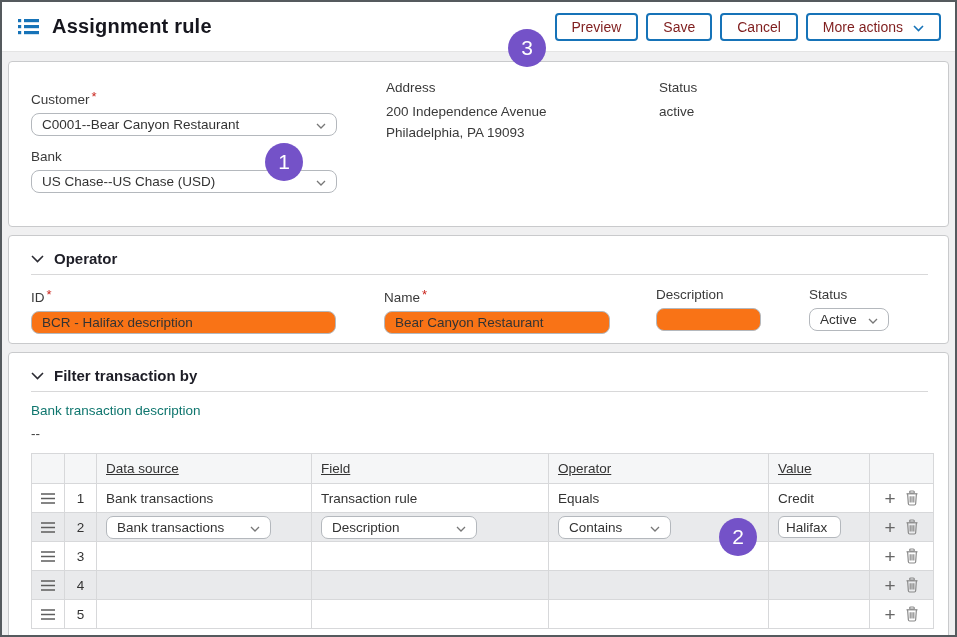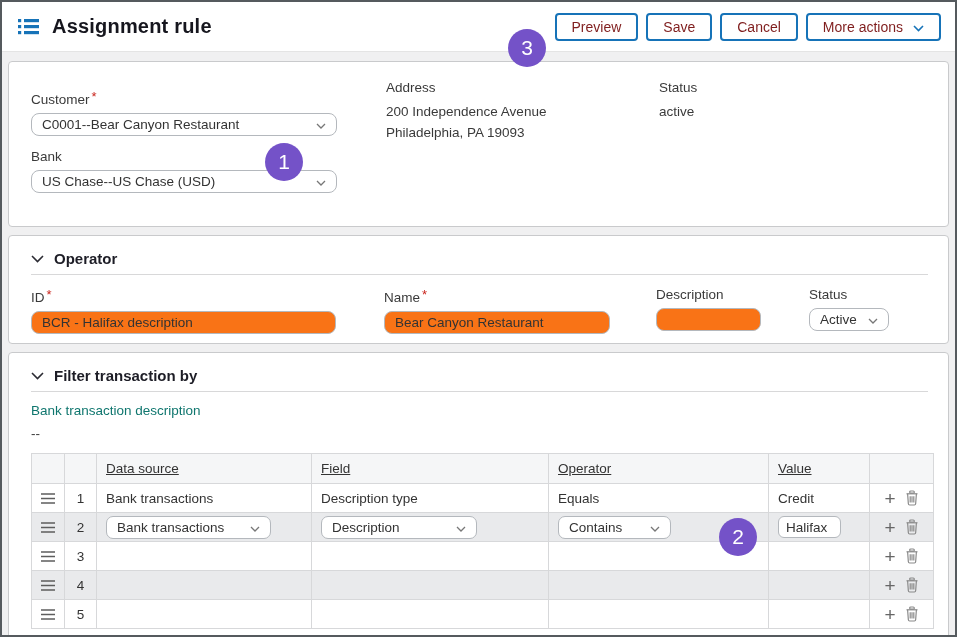--- a/index.html
+++ b/index.html
@@ -243,21 +243,21 @@
                 <svg width="16" height="13" viewBox="0 0 16 13">
                   <g stroke="#5d5d5d" stroke-width="1.5">
                     <line x1="1" y1="2" x2="15" y2="2"></line>
                     <line x1="1" y1="6.5" x2="15" y2="6.5"></line>
                     <line x1="1" y1="11" x2="15" y2="11"></line>
                   </g>
                 </svg>
               </span></td>
           <td class="c-num">1</td>
           <td>Bank transactions</td>
-          <td>Description type</td>
+          <td>Transaction rule</td>
           <td>Equals</td>
           <td>Credit</td>
           <td class="c-act"><span class="act-wrap">
                 <span class="plus-icon">+</span>
                 <span class="trash-icon">
                   <svg width="14" height="16" viewBox="0 0 14 16" fill="none" stroke="#8a8a8a" stroke-width="1.2">
                     <rect x="4.7" y="1" width="4.6" height="2.2" rx="1"></rect>
                     <path d="M1.5 3.8 h11"></path>
                     <path d="M2.6 3.8 l.75 10a1.3 1.3 0 0 0 1.3 1.2 h4.7 a1.3 1.3 0 0 0 1.3-1.2 l.75-10"></path>
                     <line x1="5.2" y1="6.3" x2="5.2" y2="12.5"></line>

